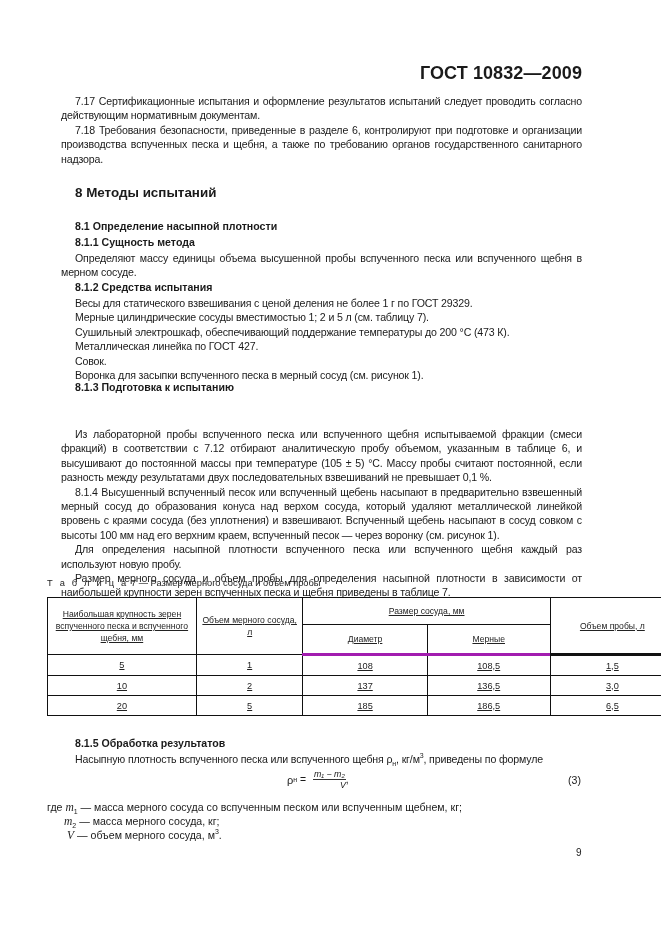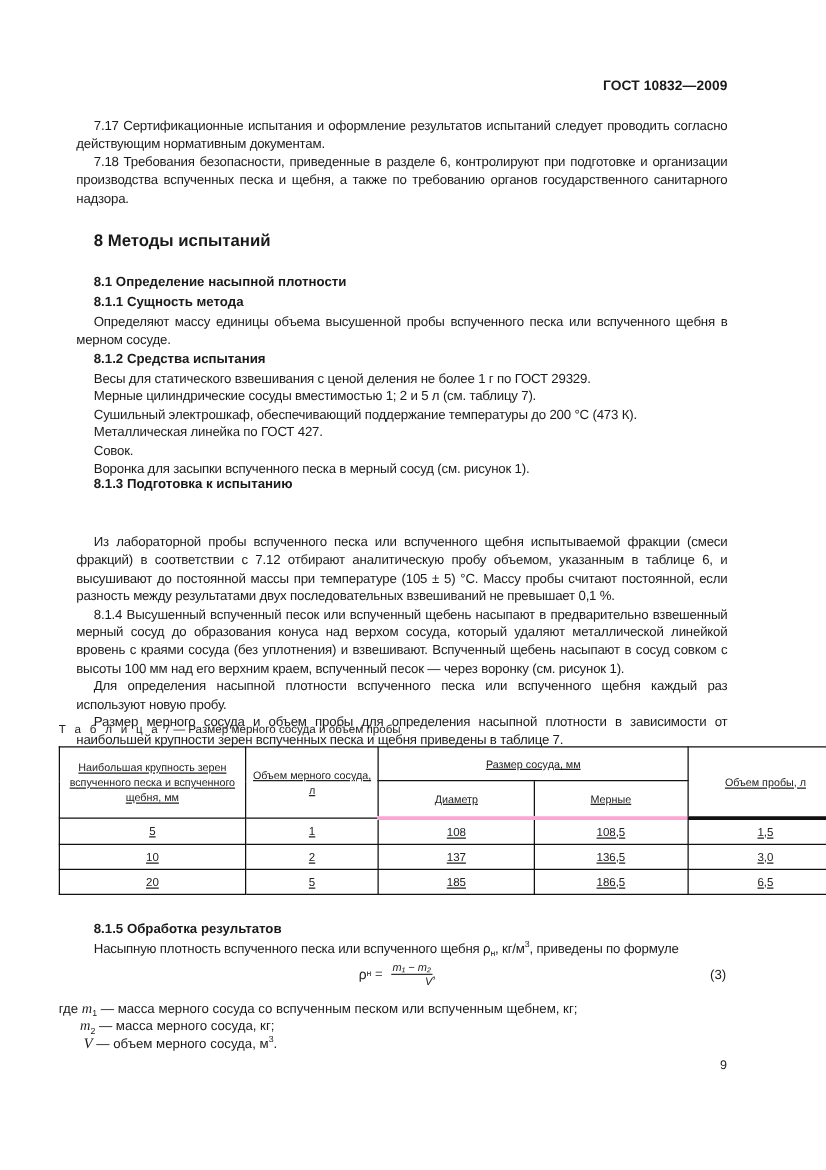--- a/index.html
+++ b/index.html
@@ -8,21 +8,21 @@
     }
     body {
       width: 661px; height: 936px;
       position: relative; overflow: hidden;
       font-family: "Liberation Sans", sans-serif;
       color: #1a1a1a;
     }
     .page { position: absolute; left: 0; top: 0; width: 661px; height: 936px; }
     .hdr {
       position: absolute; right: 79px; top: 63px;
-      font-weight: bold; font-size: 11px; letter-spacing: 0.1px;
+      font-weight: bold; font-size: 18px; letter-spacing: 0.1px;
     }
     .body-text {
       position: absolute; left: 61px; width: 521px;
       font-size: 10.6px; line-height: 14.4px;
       text-align: justify; letter-spacing: -0.15px;
     }
     .body-text p { margin: 0; text-indent: 14px; }
     .body-text p.list { text-indent: 0; padding-left: 14px; }
     .h1 {
       position: absolute; left: 75px; top: 185px;
@@ -40,21 +40,21 @@
     table.t7 {
       position: absolute; left: 47px; top: 597px;
       width: 628px; border-collapse: collapse;
       font-size: 8.6px; color: #222; text-decoration: underline;
     }
     table.t7 td, table.t7 th {
       border: 1px solid #111; text-align: center; vertical-align: middle;
       font-weight: normal; padding: 0 3px; line-height: 12px;
     }
     table.t7 thead tr.r1 th { height: 26px; }
-    table.t7 thead tr.r2 th { height: 28px; border-bottom: 3px solid #f9a8d4; }
+    table.t7 thead tr.r2 th { height: 28px; border-bottom: 3px solid #a21caf; }
     table.t7 tbody td { height: 19px; font-size: 9.2px; }
     .formula {
       position: absolute; left: 287px; top: 769px;
       font-size: 10.4px; display: flex; align-items: center;
     }
     .formula .rho { font-size: 11px; }
     .formula .frac {
       display: inline-flex; flex-direction: column; align-items: flex-end;
       margin-left: 4px; font-size: 8.8px; font-style: italic;
     }

